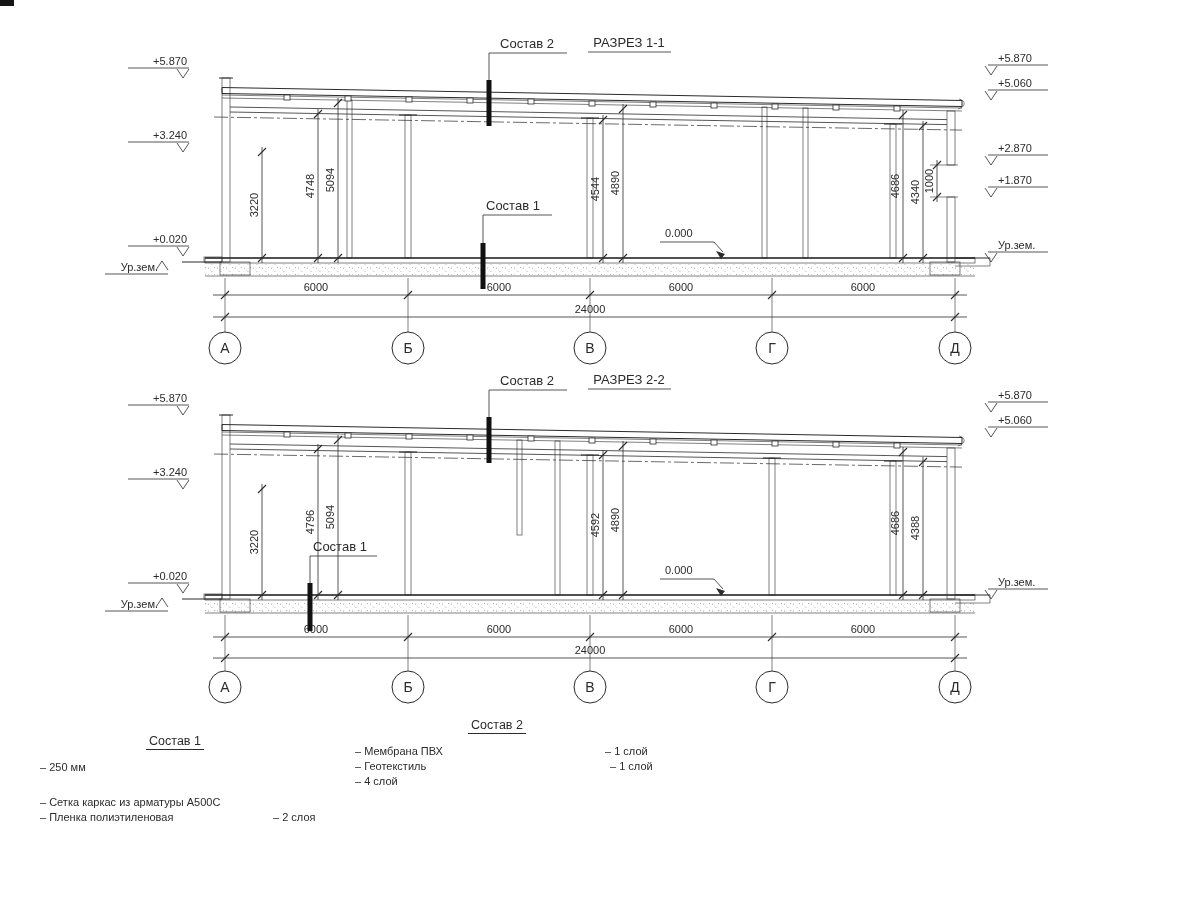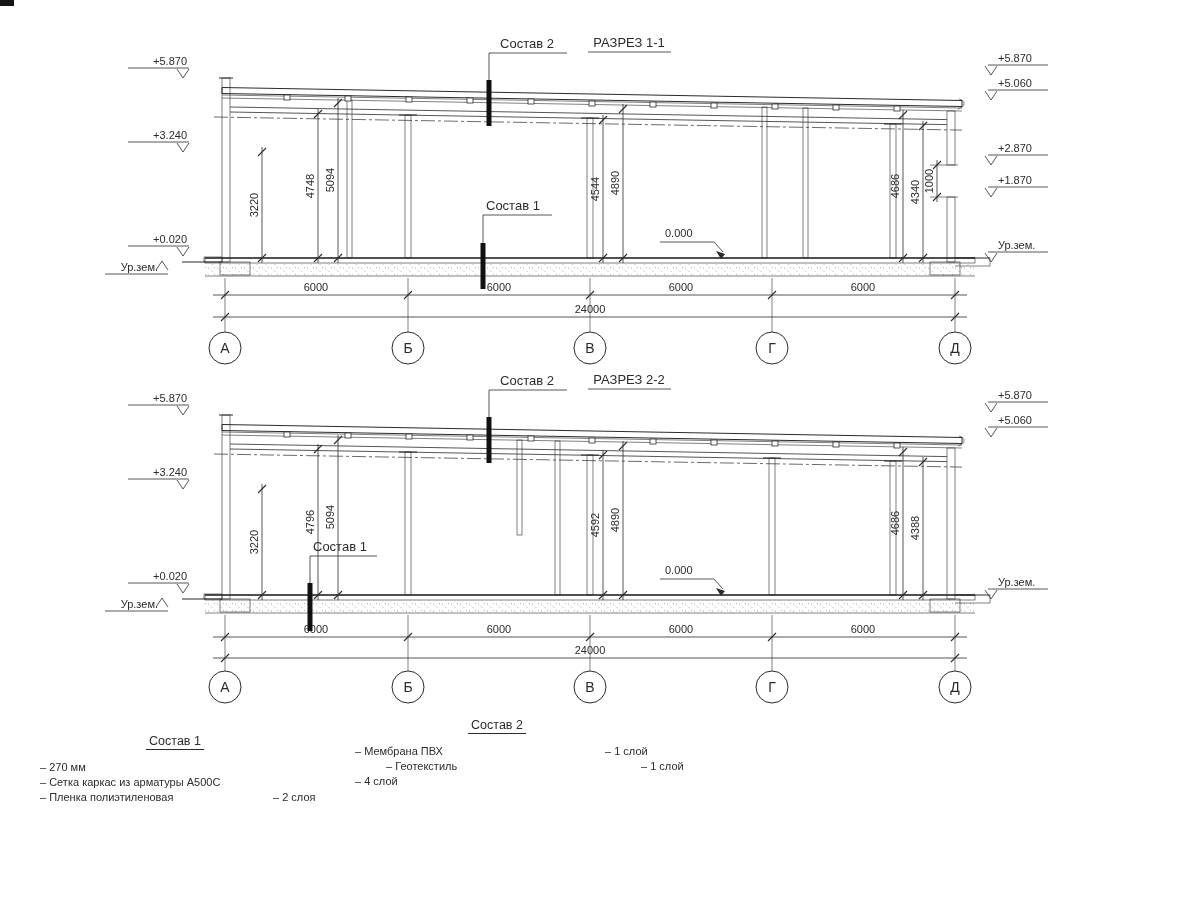--- a/index.html
+++ b/index.html
@@ -436,40 +436,40 @@
       <line x1="660" y1="579" x2="714" y2="579" class="md"></line>
         <line x1="714" y1="579" x2="723" y2="589" class="md"></line>
       <path d="M725,591 l-9,-3 l5,8 z" fill="#2b2b2b"></path>
     </g>
   </g>
 </svg>
 
 <div class="comp" style="left:40px;top:734px;width:320px;">
   <div class="comp-title" style="width:270px;"><span>Состав 1</span></div>
   <div class="comp-row">
-    <div class="comp-val">– 270 мм</div>
-  </div>
-  <div class="comp-row">
-    <div class="comp-text" style="width:233px;"><div>– Сетка каркас из арматуры А500С</div></div>
+    <div class="comp-val">– 250 мм</div>
+  </div>
+  <div class="comp-row">
+    <div class="comp-text" style="width:233px;margin-top:20px;"><div>– Сетка каркас из арматуры А500С</div></div>
   </div>
   <div class="comp-row">
     <div class="comp-text" style="width:233px;"><div>– Пленка полиэтиленовая</div></div>
     <div class="comp-val">– 2 слоя</div>
   </div>
 
 </div>
 
 <div class="comp" style="left:355px;top:718px;width:330px;">
   <div class="comp-title" style="width:284px;"><span>Состав 2</span></div>
   <div class="comp-row">
     <div class="comp-text" style="width:250px;"><div>– Мембрана ПВХ</div></div>
     <div class="comp-val">– 1 слой</div>
   </div>
   <div class="comp-row">
-    <div class="comp-text" style="width:255px;margin-left:31px;"><div>– Геотекстиль</div></div>
+    <div class="comp-text" style="width:255px;"><div>– Геотекстиль</div></div>
     <div class="comp-val">– 1 слой</div>
   </div>
   <div class="comp-row">
     <div class="comp-val">– 4 слой</div>
   </div>
   <div class="comp-row">
     <div class="comp-text" style="width:250px;">
       
       
     </div>

